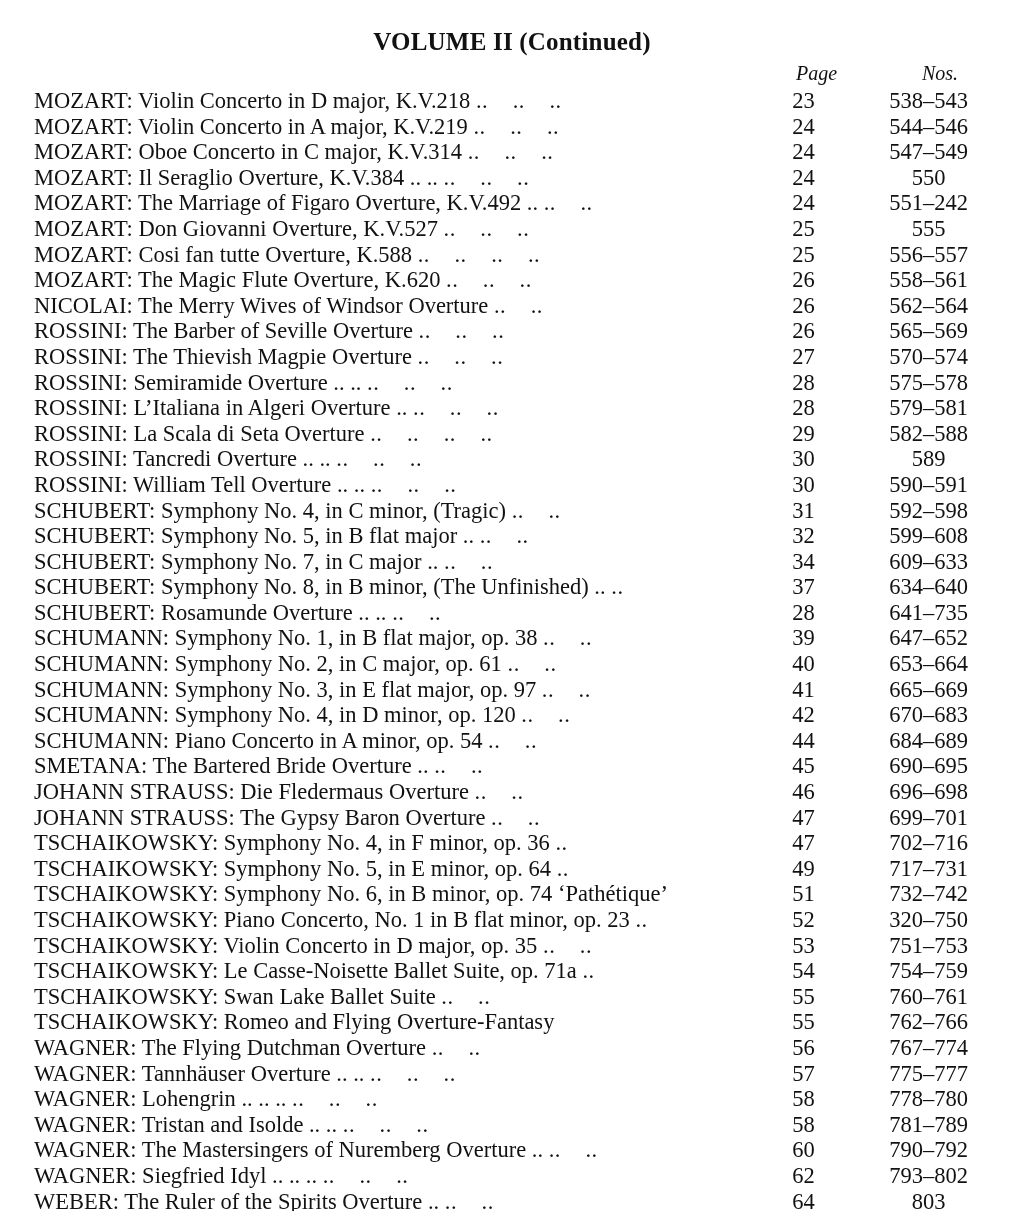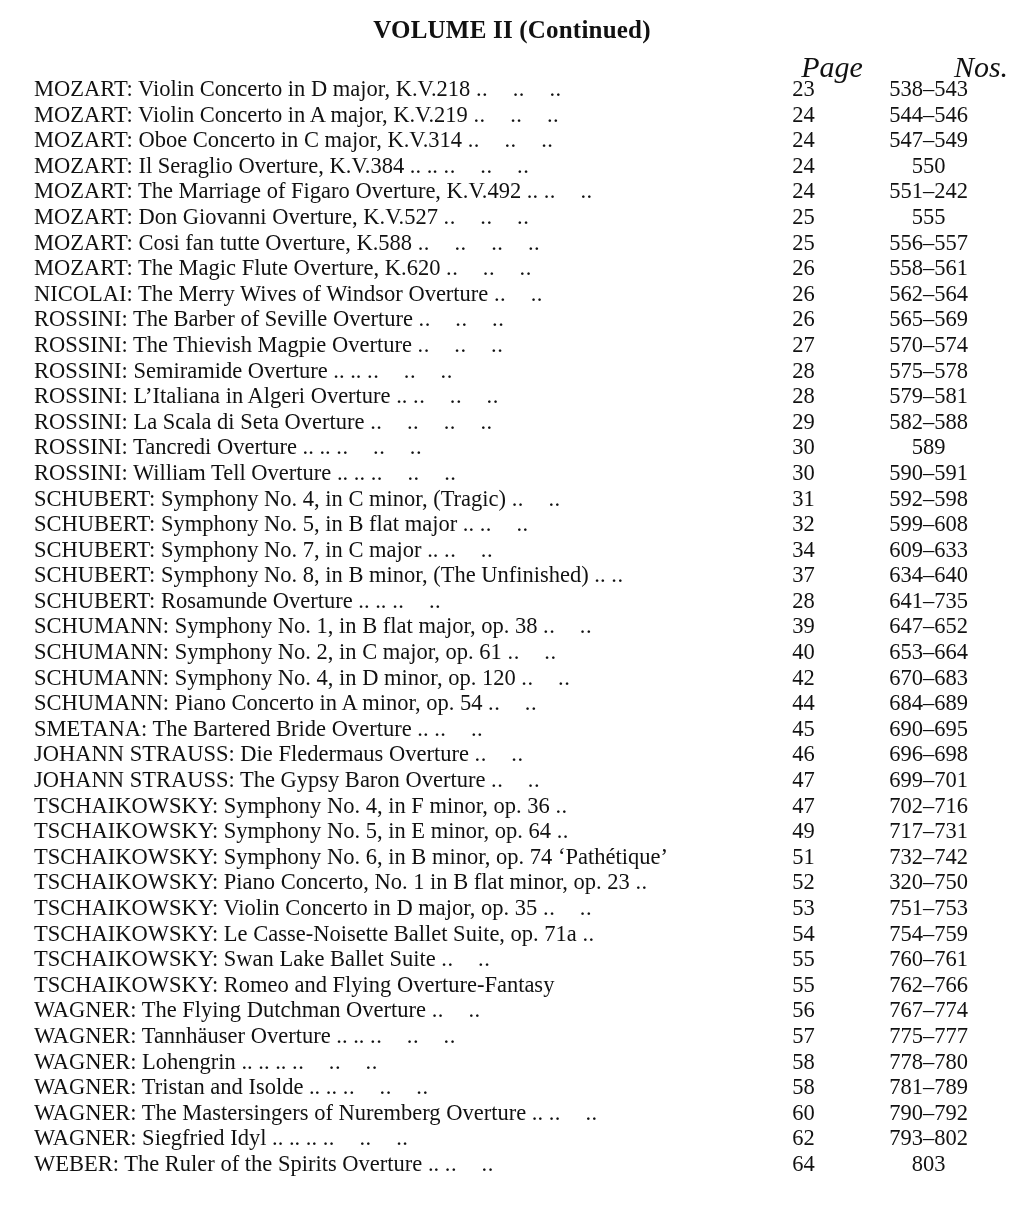--- a/index.html
+++ b/index.html
@@ -12,39 +12,39 @@
     height: 1211px;
     font-family: "Liberation Serif", serif;
     color: #111111;
     position: relative;
     overflow: hidden;
   }
   .page {
     width: 1024px;
     height: 890px;
     box-sizing: border-box;
-    padding: 16px 34px 0 34px;
+    padding: 28px 34px 0 34px;
     position: relative;
   }
   .page-title {
     text-align: center;
     font-size: 25px;
     font-weight: bold;
     letter-spacing: 0.2px;
     margin: 0 0 6px 0;
   }
   .col-headers {
     position: relative;
     height: 26px;
   }
   .col-header {
     position: absolute;
     font-style: italic;
-    font-size: 30px;
-    text-align: center;
+    font-size: 20px;
+    text-align: left;
   }
   .col-header.page-col {
     left: 762px;
     width: 72px;
   }
   .col-header.nos-col {
     left: 888px;
     width: 118px;
   }
   table.toc {
@@ -201,20 +201,25 @@
           <td class="entry"><span class="composer">SCHUMANN: Symphony No. 1, in B flat major, op. 38</span> <span class="leaders" style="white-space: pre;">..    ..</span></td>
           <td class="pageno">39</td>
           <td class="nos">647–652</td>
         </tr>
         <tr>
           <td class="entry"><span class="composer">SCHUMANN: Symphony No. 2, in C major, op. 61</span> <span class="leaders" style="white-space: pre;">..    ..</span></td>
           <td class="pageno">40</td>
           <td class="nos">653–664</td>
         </tr>
         <tr>
+          <td class="entry"><span class="composer">SCHUMANN: Symphony No. 3, in E flat major, op. 97</span> <span class="leaders" style="white-space: pre;">..    ..</span></td>
+          <td class="pageno">41</td>
+          <td class="nos">665–669</td>
+        </tr>
+        <tr>
           <td class="entry"><span class="composer">SCHUMANN: Symphony No. 4, in D minor, op. 120</span> <span class="leaders" style="white-space: pre;">..    ..</span></td>
           <td class="pageno">42</td>
           <td class="nos">670–683</td>
         </tr>
         <tr>
           <td class="entry"><span class="composer">SCHUMANN: Piano Concerto in A minor, op. 54</span> <span class="leaders" style="white-space: pre;">..    ..</span></td>
           <td class="pageno">44</td>
           <td class="nos">684–689</td>
         </tr>
         <tr>

